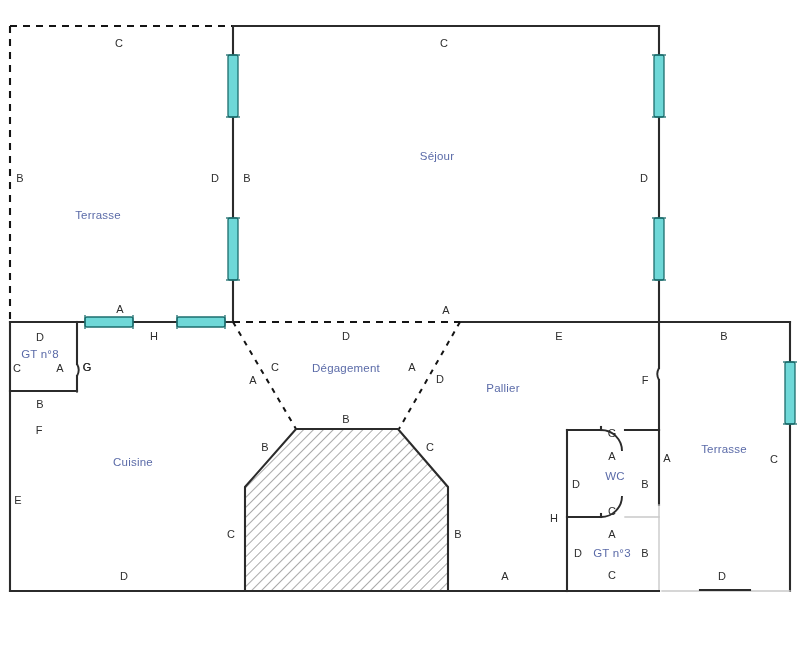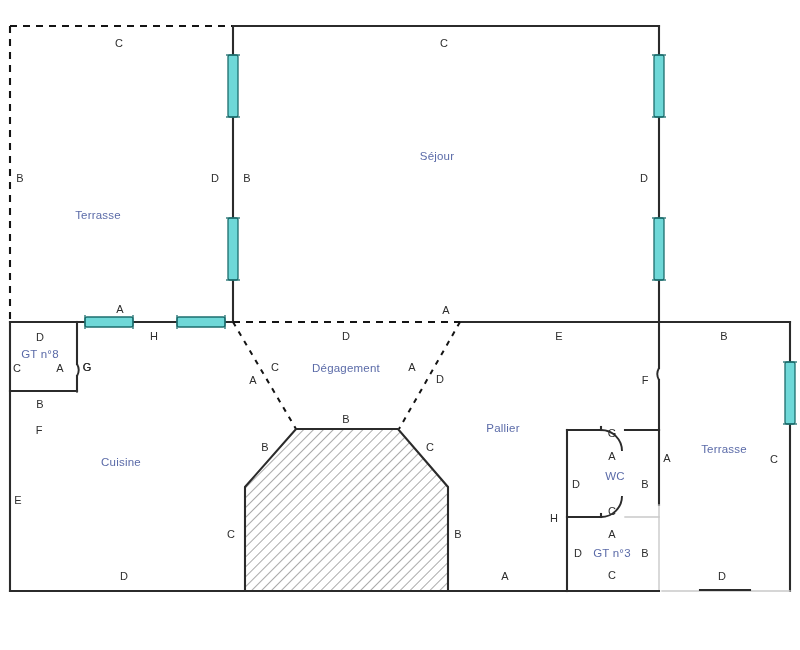--- a/index.html
+++ b/index.html
@@ -177,23 +177,23 @@
 
     <g>
       <rect class="win-body" x="785" y="362" width="10" height="62" rx="2"></rect>
       <line class="win-cap" x1="783" y1="362" x2="797" y2="362"></line>
       <line class="win-cap" x1="783" y1="424" x2="797" y2="424"></line>
     </g>
   </svg>
 
   <div class="room-label" style="left:98px; top:170px;margin-top:45px;">Terrasse</div>
   <div class="room-label" style="left:437px; top:156px;">Séjour</div>
-  <div class="room-label" style="left:121px; top:462px;text-align:center;">Cuisine</div>
+  <div class="room-label" style="left:133px; top:462px;text-align:center;">Cuisine</div>
   <div class="room-label" style="left:346px; top:368px;">Dégagement</div>
-  <div class="room-label" style="left:503px; top:428px;">Pallier</div>
+  <div class="room-label" style="left:503px; top:388px;">Pallier</div>
   <div class="room-label" style="left:724px; top:449px;">Terrasse</div>
   <div class="room-label" style="left:615px; top:476px;">WC</div>
   <div class="room-label" style="left:40px; top:354px;">GT n°8</div>
   <div class="room-label" style="left:612px; top:553px;">GT n°3</div>
 
   <div id="side-label-layer">
       <div class="side-label" style="left: 119px; top: 43px;">C</div>
       <div class="side-label" style="left: 20px; top: 178px;">B</div>
       <div class="side-label" style="left: 215px; top: 178px;">D</div>
       <div class="side-label" style="left: 120px; top: 309px;">A</div>

